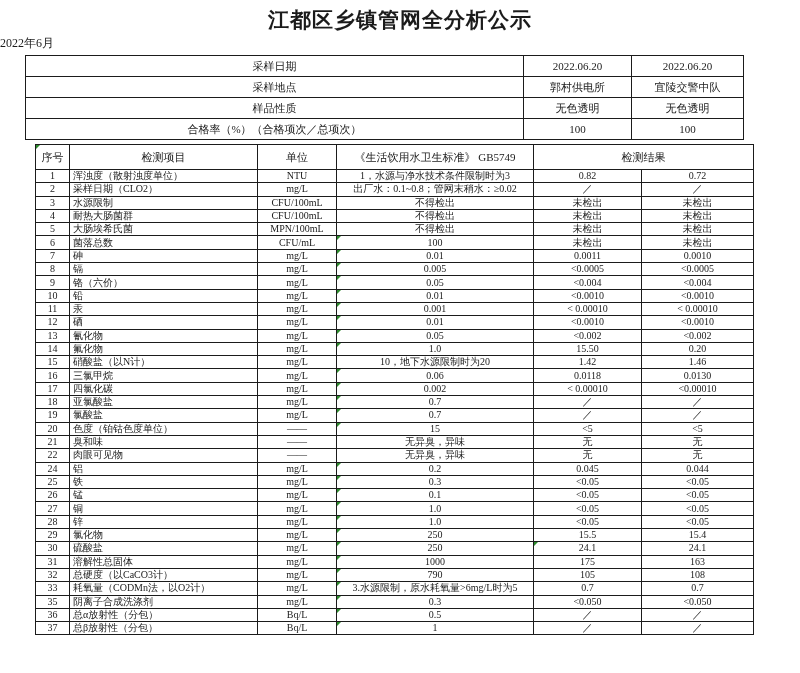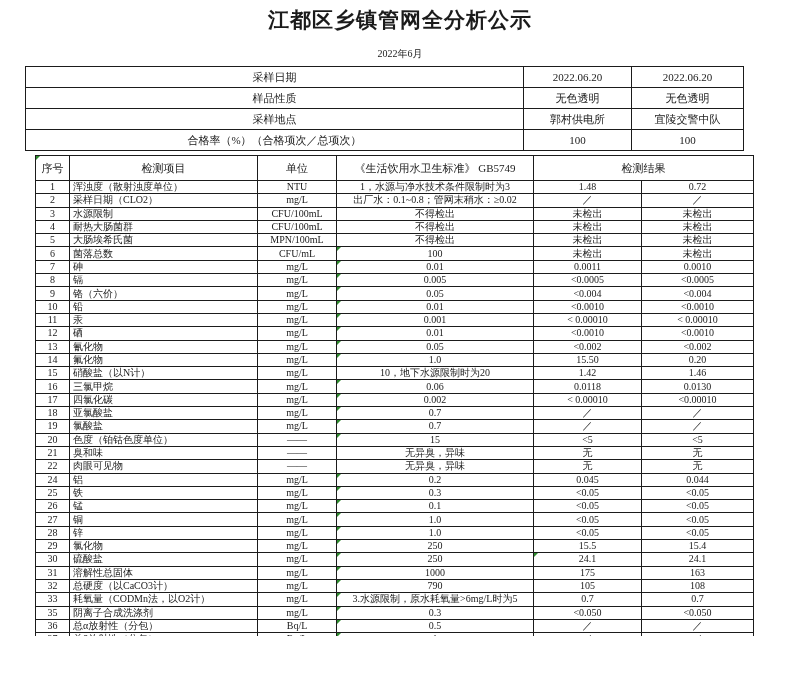--- a/index.html
+++ b/index.html
@@ -7,21 +7,21 @@
     width:800px;height:673px;background:#ffffff;
     font-family:"Liberation Serif","DejaVu Serif",serif;
     color:#1b1b1b;-webkit-font-smoothing:antialiased;
   }
   .page{width:800px;height:636px;overflow:hidden;}
   .title{
     text-align:center;font-size:21px;font-weight:bold;
     padding-top:8px;line-height:24px;letter-spacing:1px;
   }
   .subtitle{
-    text-align:center;font-size:10px;margin-top:16px;line-height:12px;
+    text-align:left;font-size:12px;margin-top:5px;line-height:12px;
   }
   table{border-collapse:collapse;table-layout:fixed;}
   .info-table{margin:6px 0 0 25px;width:718px;}
   .info-table td{
     border:1px solid #1b1b1b;height:20px;padding:0 2px;
     text-align:center;font-size:11px;white-space:nowrap;overflow:hidden;
   }
   .main-table{margin:4px 0 9px 35px;width:718px;}
   .main-table th{
     border:1px solid #1b1b1b;height:24px;padding:0 2px;
@@ -55,28 +55,28 @@
         <col style="width:108px">
         <col style="width:112px">
       </colgroup>
     <tbody>
       <tr>
         <td>采样日期</td>
         <td>2022.06.20</td>
         <td>2022.06.20</td>
       </tr>
       <tr>
+        <td>采样地点</td>
+        <td>郭村供电所</td>
+        <td>宜陵交警中队</td>
+      </tr>
+      <tr>
         <td>样品性质</td>
         <td>无色透明</td>
         <td>无色透明</td>
-      </tr>
-      <tr>
-        <td>采样地点</td>
-        <td>郭村供电所</td>
-        <td>宜陵交警中队</td>
       </tr>
       <tr>
         <td>合格率（%）（合格项次／总项次）</td>
         <td>100</td>
         <td>100</td>
       </tr>
     </tbody>
   </table>
 
   <table class="main-table">
@@ -96,21 +96,21 @@
         <th>《生活饮用水卫生标准》 GB5749</th>
         <th colspan="2">检测结果</th>
       </tr>
     </thead>
     <tbody>
         <tr>
           <td class="c-no"><span>1</span></td>
           <td class="c-item"><span>浑浊度（散射浊度单位）</span></td>
           <td class="c-unit"><span>NTU</span></td>
           <td class="c-standard"><span>1，水源与净水技术条件限制时为3</span></td>
-          <td class="c-r1"><span>1.48</span></td>
+          <td class="c-r1"><span>0.82</span></td>
           <td class="c-r2"><span>0.72</span></td>
         </tr>
         <tr>
           <td class="c-no"><span>2</span></td>
           <td class="c-item"><span>采样日期（CLO2）</span></td>
           <td class="c-unit"><span>mg/L</span></td>
           <td class="c-standard"><span>出厂水：0.1~0.8；管网末稍水：≥0.02</span></td>
           <td class="c-r1"><span>／</span></td>
           <td class="c-r2"><span>／</span></td>
         </tr>

